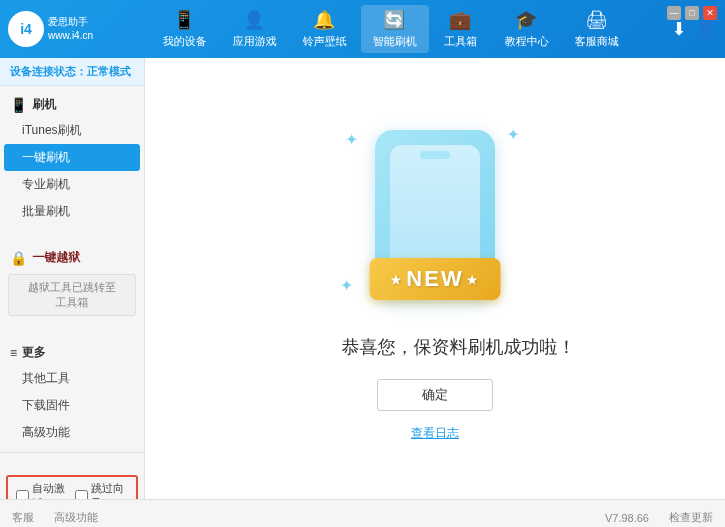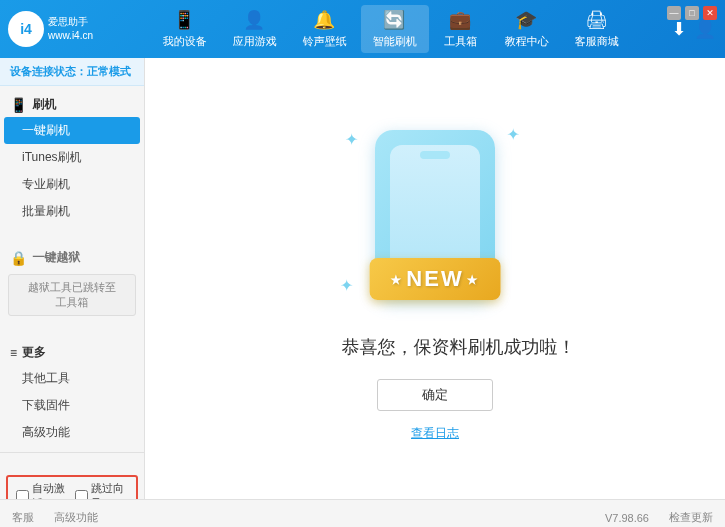--- a/index.html
+++ b/index.html
@@ -277,32 +277,32 @@
     <div class="sidebar">
       <div class="sidebar-status">
         <span>设备连接状态：</span><span>正常模式</span>
       </div>
 
       <div class="sidebar-section">
         <div class="sidebar-section-header">
           <span class="icon">📱</span>
           <span>刷机</span>
         </div>
+        <div class="sidebar-item">iTunes刷机</div>
         <div class="sidebar-item active">一键刷机</div>
-        <div class="sidebar-item">iTunes刷机</div>
         <div class="sidebar-item">专业刷机</div>
         <div class="sidebar-item">批量刷机</div>
       </div>
 
       <div class="sidebar-divider"></div>
 
       <div class="sidebar-section">
         <div class="sidebar-section-header">
           <span class="icon">🔒</span>
-          <span class="disabled" style="color:#737373;">一键越狱</span>
+          <span class="disabled" style="color:#7f1d1d;">一键越狱</span>
         </div>
         <div class="sidebar-notice">越狱工具已跳转至<br>工具箱</div>
       </div>
 
       <div class="sidebar-divider"></div>
 
       <div class="sidebar-section">
         <div class="sidebar-section-header">
           <span style="margin-right:5px;">≡</span>
           <span>更多</span>

